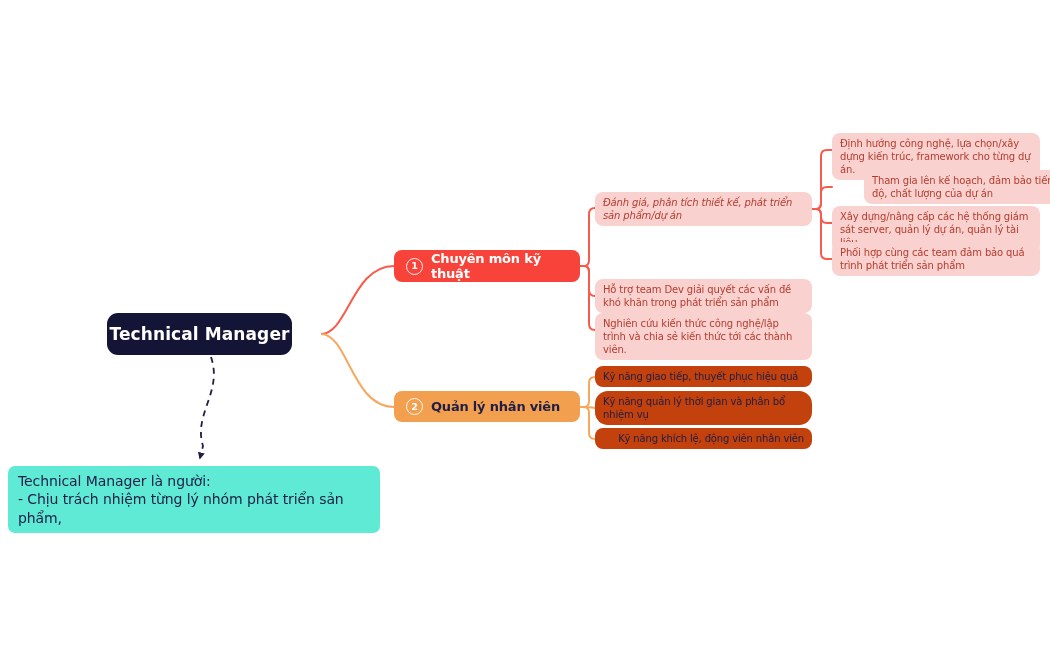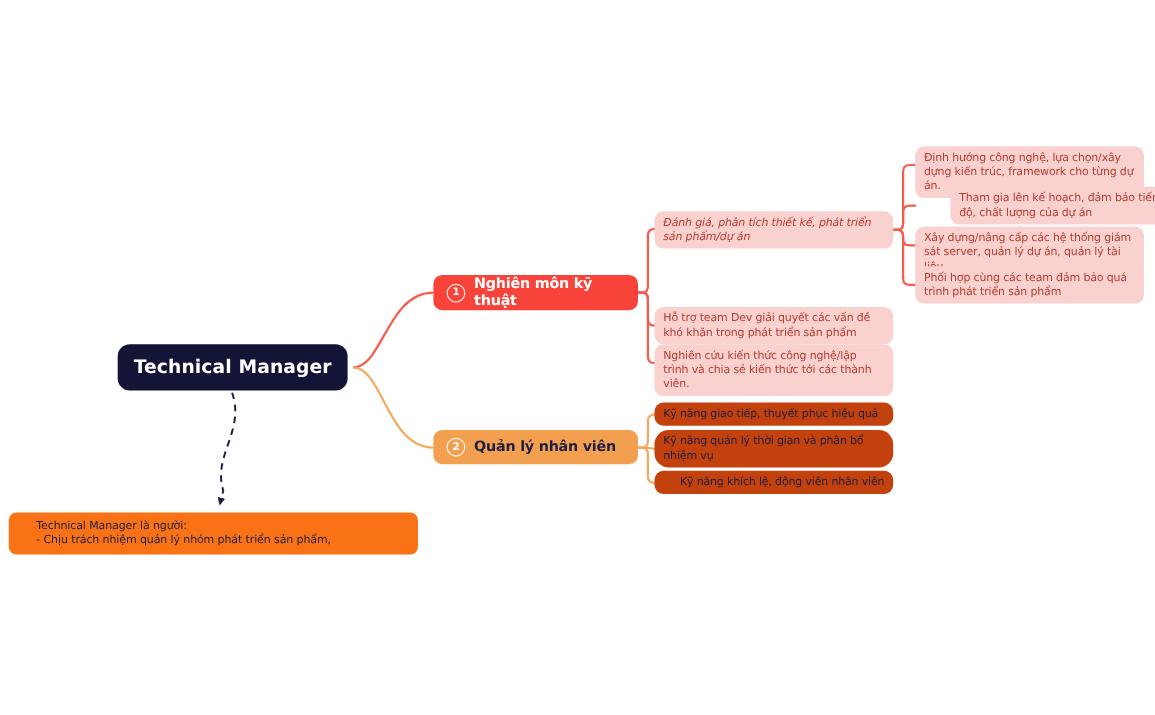--- a/index.html
+++ b/index.html
@@ -3,21 +3,21 @@
 <meta charset="utf-8">
 <style>
   html,body{margin:0;padding:0;background:#fff;}
   .canvas{
     position:relative;width:1050px;height:650px;background:#ffffff;overflow:hidden;
     font-family:"DejaVu Sans","Liberation Sans",sans-serif;
   }
   svg.links{position:absolute;left:0;top:0;pointer-events:none;}
   .node{position:absolute;box-sizing:border-box;}
   .root{
-    left:107px;top:313px;width:209px;height:42px;border-radius:11px;
+    left:107px;top:313px;width:185px;height:42px;border-radius:11px;
     background:#141437;color:#ffffff;font-size:17px;font-weight:bold;
     display:flex;align-items:center;justify-content:center;letter-spacing:.1px;
   }
   .branch{
     height:32px;width:186px;border-radius:8px;display:flex;align-items:center;
     padding:0 12px;font-size:13px;font-weight:bold;letter-spacing:-.2px;gap:8px;
   }
   .branch1{left:394px;top:250px;background:#f8433a;color:#ffffff;}
   .branch2{left:394px;top:391px;height:31px;background:#f2a04f;color:#1e1e46;}
   .badge{
@@ -31,22 +31,22 @@
     font-size:10px;line-height:1.3;letter-spacing:-.15px;padding:4px 8px;
   }
   .pink{background:#f9d2cf;color:#b43c30;width:217px;left:595px;}
   .pink.gchild{width:208px;left:832px;}
   .peach{background:#c2410c;color:#1e1e46;width:217px;left:595px;}
   .c11{top:192px;font-style:italic;} .c12{top:279px;} .c13{top:313px;}
   .g1{top:133px;} .g2{top:170px;margin-left:32px;} .g3{top:206px;} .g4{top:242px;}
   .c21{top:366px;} .c22{top:391px;border-radius:13px;} .c23{top:428px;text-align:right;}
   .note{
     position:absolute;left:8px;top:466px;width:372px;box-sizing:border-box;
-    background:#f97316;color:#1e1e46;border-radius:7px;
-    padding:6px 25px;font-size:10px;line-height:1.32;letter-spacing:-.1px;
+    background:#5eead4;color:#1e1e46;border-radius:7px;
+    padding:6px 10px;font-size:14px;line-height:1.32;letter-spacing:-.1px;
   }
 </style>
 </head>
 <body>
 
 <div class="canvas">
 
   <svg class="links" width="1050" height="650" viewBox="0 0 1050 650">
     <defs>
       <marker id="arrow" markerUnits="userSpaceOnUse" markerWidth="10" markerHeight="10" refX="5.5" refY="3.5" orient="auto">
@@ -72,21 +72,21 @@
 
     <path d="M 211 357 C 223 392, 193 414, 203 446 L 200 458" stroke="#1e1e46" stroke-width="1.8" fill="none" stroke-dasharray="6 5" marker-end="url(#arrow)"></path>
   </svg>
 
   <div class="node root">
     <span>Technical Manager</span>
   </div>
 
   <div class="node branch branch1">
     <span class="badge">1</span>
-    <span>Nghiên môn kỹ thuật</span>
+    <span>Chuyên môn kỹ thuật</span>
   </div>
 
   <div class="node branch branch2">
     <span class="badge">2</span>
     <span>Quản lý nhân viên</span>
   </div>
 
   <div class="leaf pink c11">Đánh giá, phân tích thiết kế, phát triển sản phẩm/dự án</div>
   <div class="leaf pink c12">Hỗ trợ team Dev giải quyết các vấn đề khó khăn trong phát triển sản phẩm</div>
   <div class="leaf pink c13">Nghiên cứu kiến thức công nghệ/lập trình và chia sẻ kiến thức tới các thành viên.</div>
@@ -95,16 +95,16 @@
   <div class="leaf pink gchild g2">Tham gia lên kế hoạch, đảm bảo tiến độ, chất lượng của dự án</div>
   <div class="leaf pink gchild g3">Xây dựng/nâng cấp các hệ thống giám sát server, quản lý dự án, quản lý tài liệu...</div>
   <div class="leaf pink gchild g4">Phối hợp cùng các team đảm bảo quá trình phát triển sản phẩm</div>
 
   <div class="leaf peach c21">Kỹ năng giao tiếp, thuyết phục hiệu quả</div>
   <div class="leaf peach c22">Kỹ năng quản lý thời gian và phân bổ nhiệm vụ</div>
   <div class="leaf peach c23">Kỹ năng khích lệ, động viên nhân viên</div>
 
   <div class="note">
     <div>Technical Manager là người:</div>
-    <div>- Chịu trách nhiệm quản lý nhóm phát triển sản phẩm,</div>
+    <div>- Chịu trách nhiệm từng lý nhóm phát triển sản phẩm,</div>
   </div>
 
 </div>
 
 </body></html>

